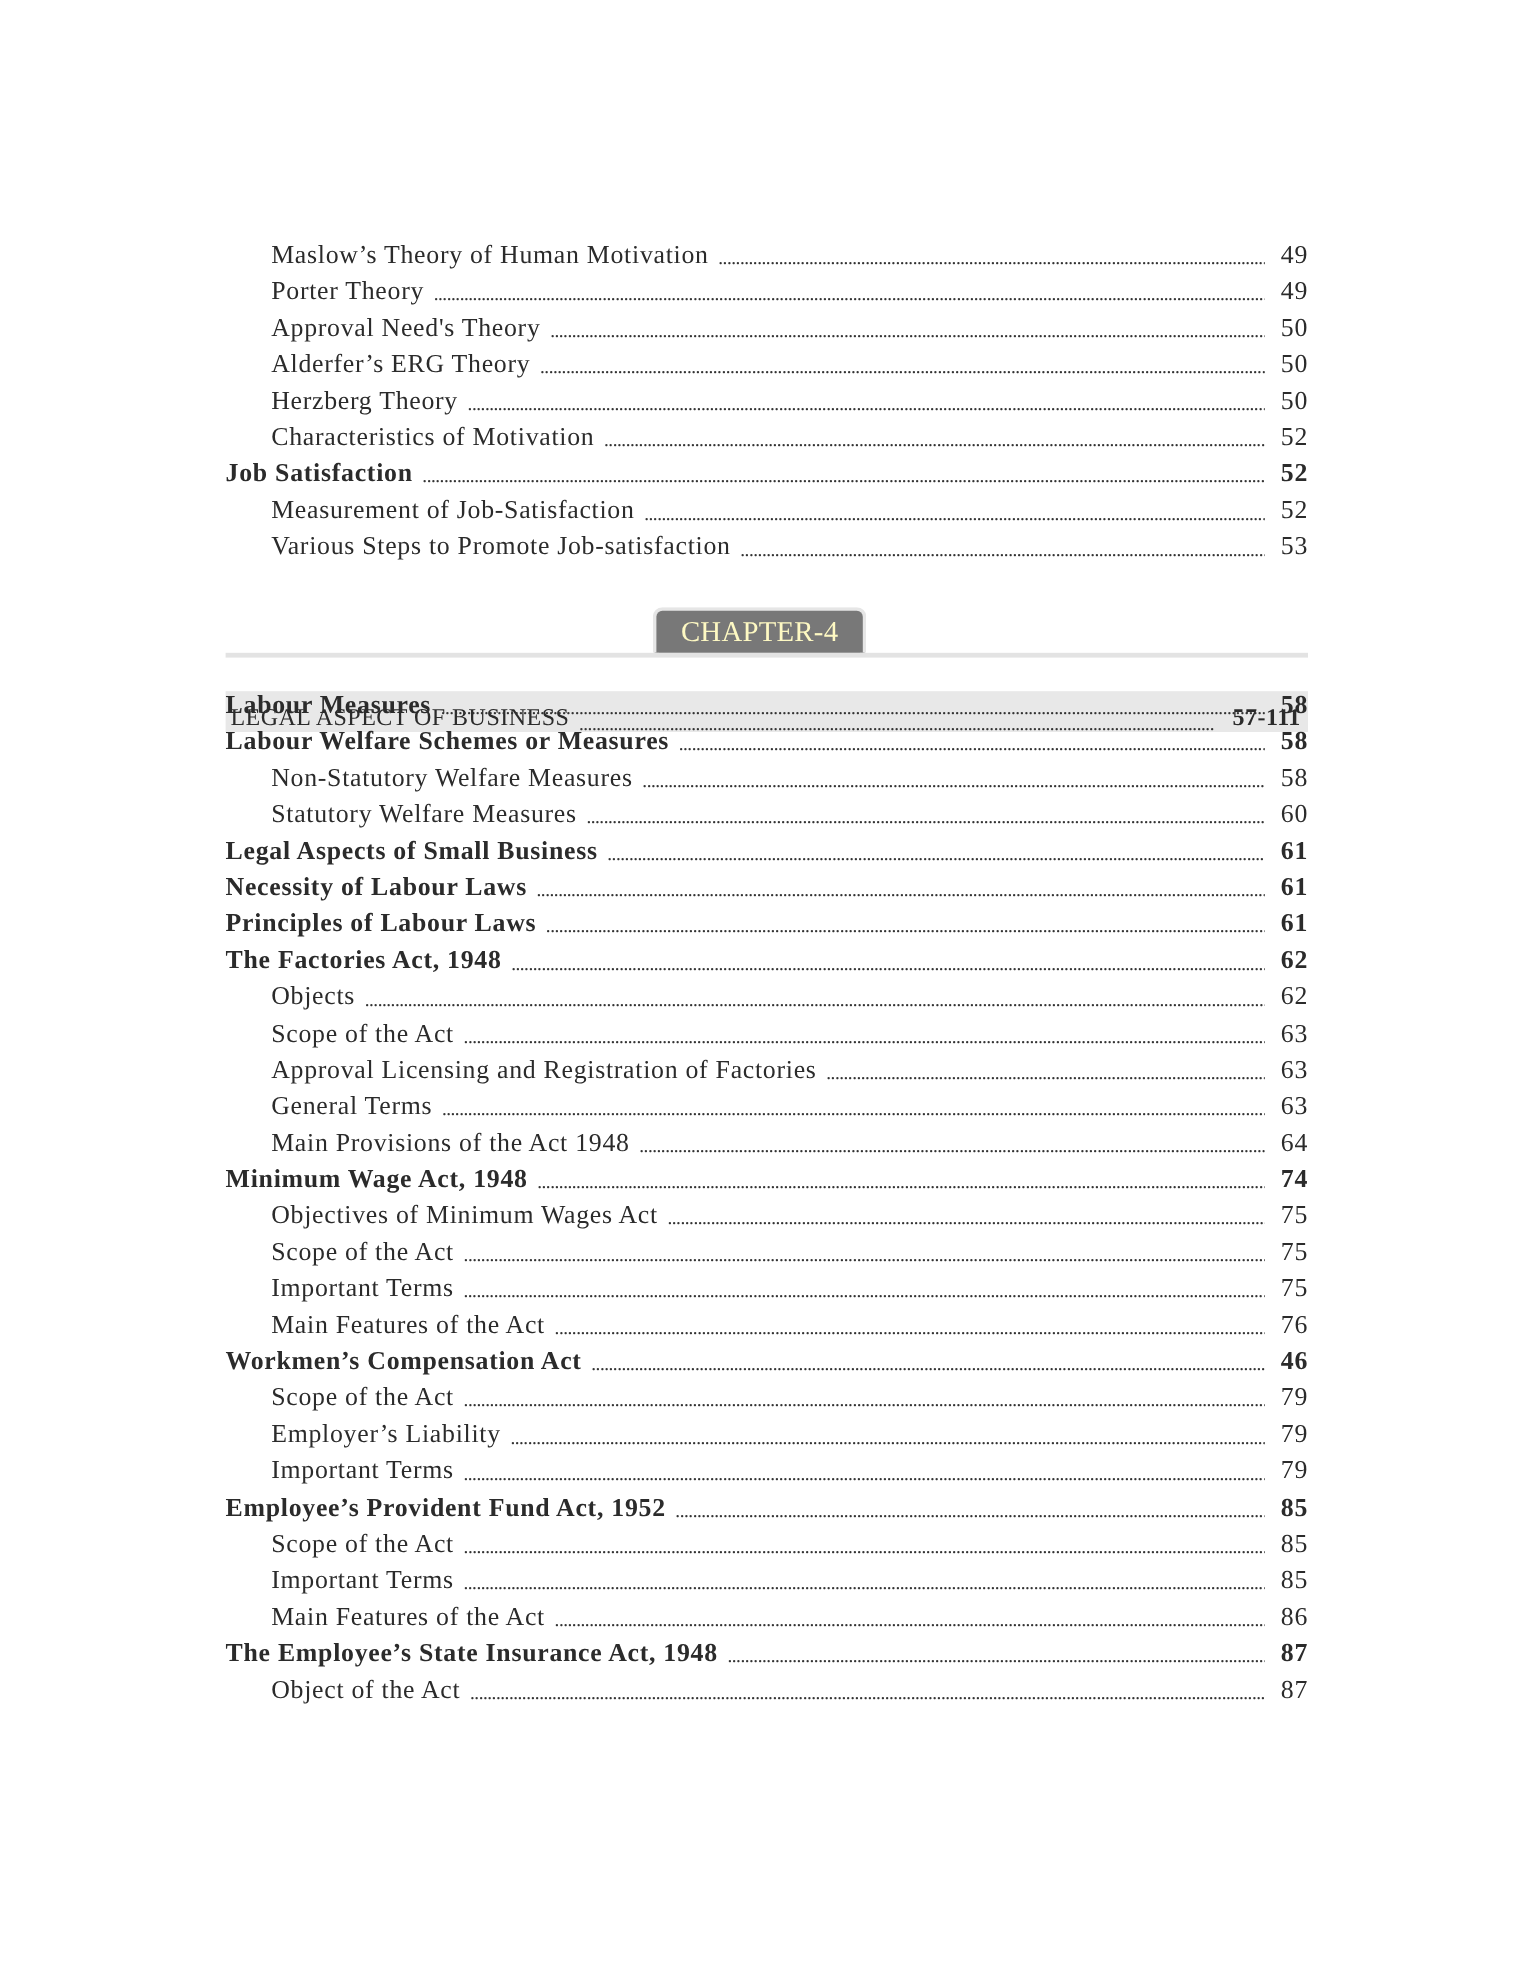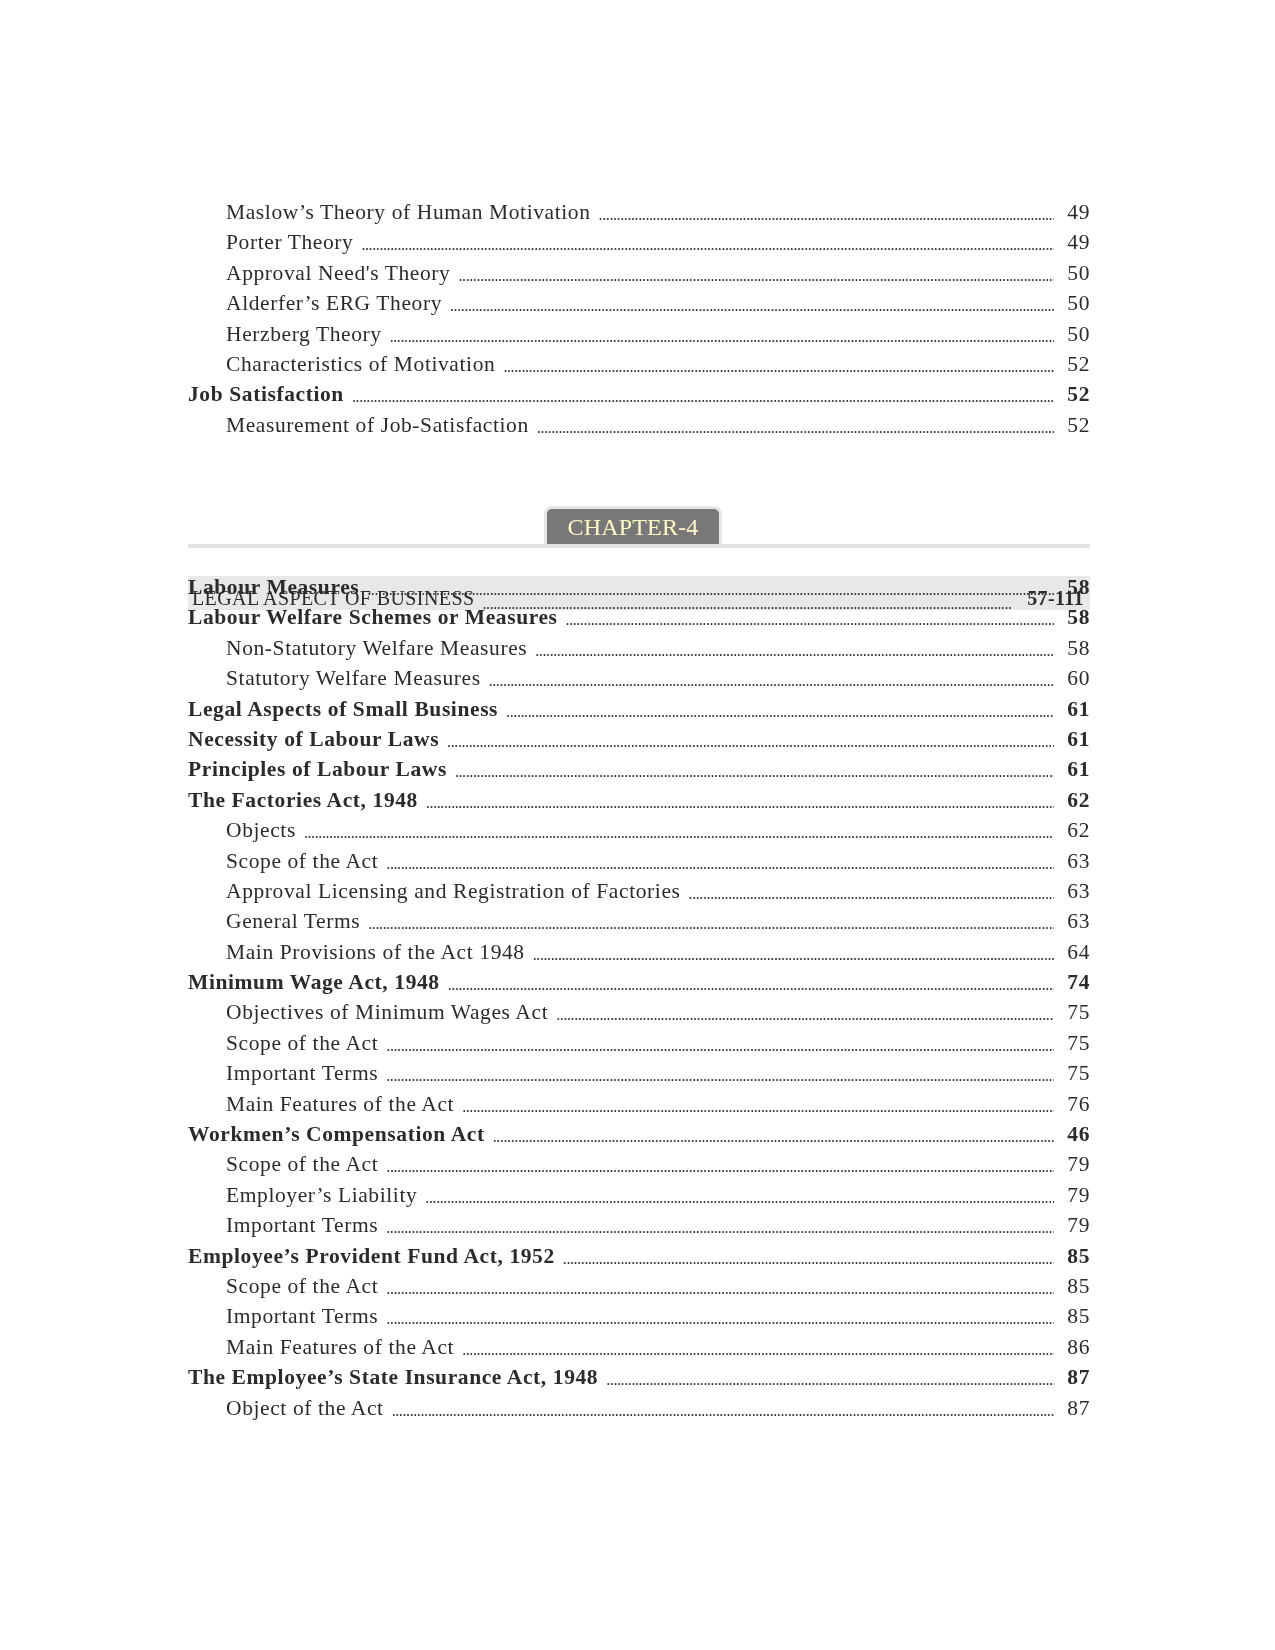--- a/index.html
+++ b/index.html
@@ -69,20 +69,25 @@
       <div class="row main">
         <span class="title">Job Satisfaction</span>
         <span class="leader"></span>
         <span class="page-num">52</span>
       </div>
       <div class="row sub">
         <span class="title">Measurement of Job-Satisfaction</span>
         <span class="leader"></span>
         <span class="page-num">52</span>
       </div>
+      <div class="row sub">
+        <span class="title">Various Steps to Promote Job-satisfaction</span>
+        <span class="leader"></span>
+        <span class="page-num">53</span>
+      </div>
     </div>
 
   <div class="chapter-wrap">
     <div class="chapter-rule"></div>
     <div class="chapter-tab">CHAPTER-4</div>
   </div>
 
   <div class="chapter-head">
     <span class="title">LEGAL ASPECT OF BUSINESS</span>
     <span class="leader"></span>

